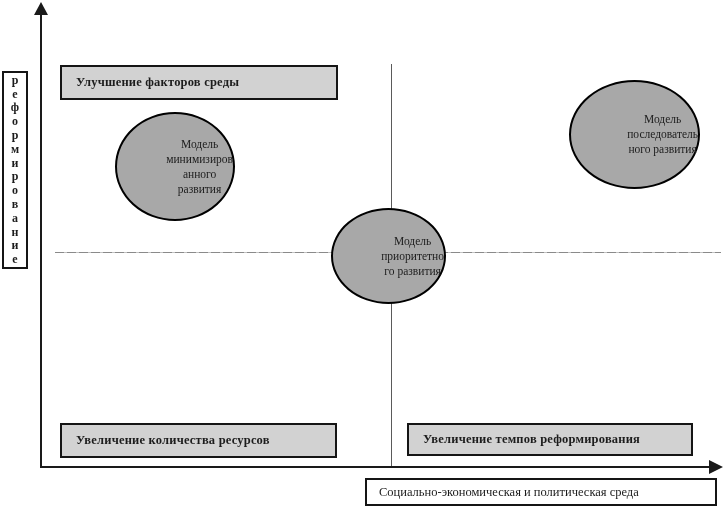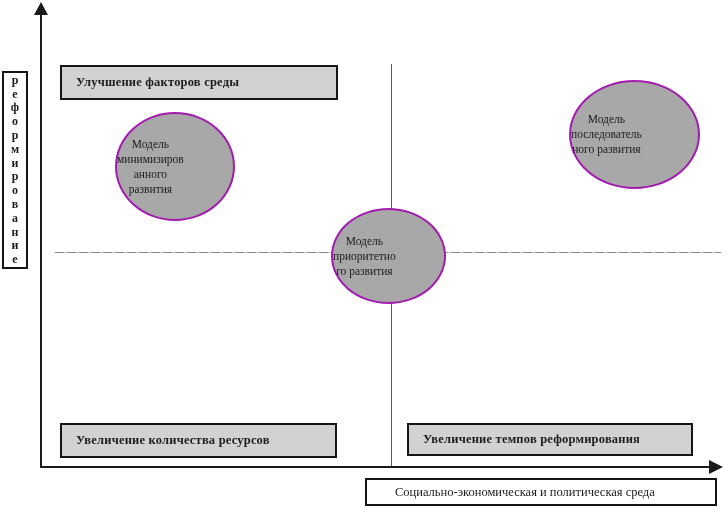--- a/index.html
+++ b/index.html
@@ -54,28 +54,28 @@
   }
   .box-top-left     { left: 60px;  top: 65px;  width: 278px; height: 35px; }
   .box-bottom-left  { left: 60px;  top: 423px; width: 277px; height: 35px; }
   .box-bottom-right { left: 407px; top: 423px; width: 286px; height: 33px; }
 
   
   .x-label-box {
     left: 365px; top: 478px; width: 352px; height: 28px;
     background: #ffffff; border: 2px solid #151515; box-sizing: border-box;
     display: flex; align-items: center;
-    font-size: 12.5px; padding-left: 28px;
+    font-size: 12.5px; padding-left: 12px;
   }
 
   
   .ellipse {
-    background: #a8a8a8; border: 2px solid #a21caf; border-radius: 50%;
+    background: #a8a8a8; border: 2px solid #000000; border-radius: 50%;
     box-sizing: border-box;
-    display: flex; align-items: center; justify-content: flex-start;
+    display: flex; align-items: center; justify-content: flex-end;
     text-align: center; font-size: 11.5px; line-height: 15px;
     white-space: pre-line;
   }
   .ellipse-top-left  { left: 115px; top: 112px; width: 120px; height: 109px; }
   .ellipse-top-right { left: 569px; top: 80px;  width: 131px; height: 109px; }
   .ellipse-center    { left: 331px; top: 208px; width: 115px; height: 96px; }
 </style>
 </head>
 <body>
 

